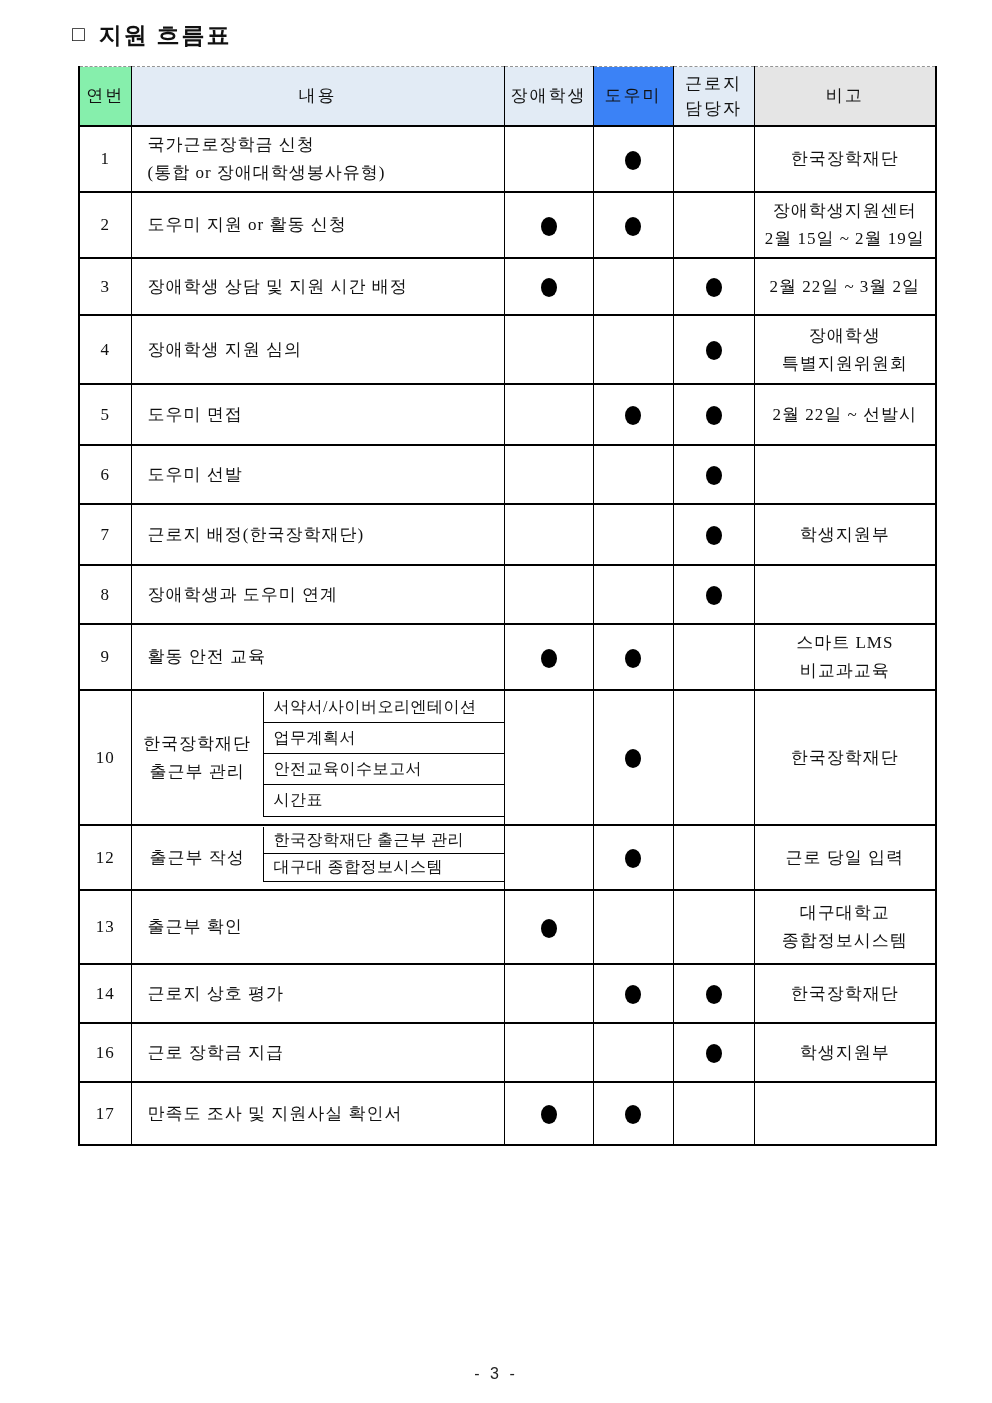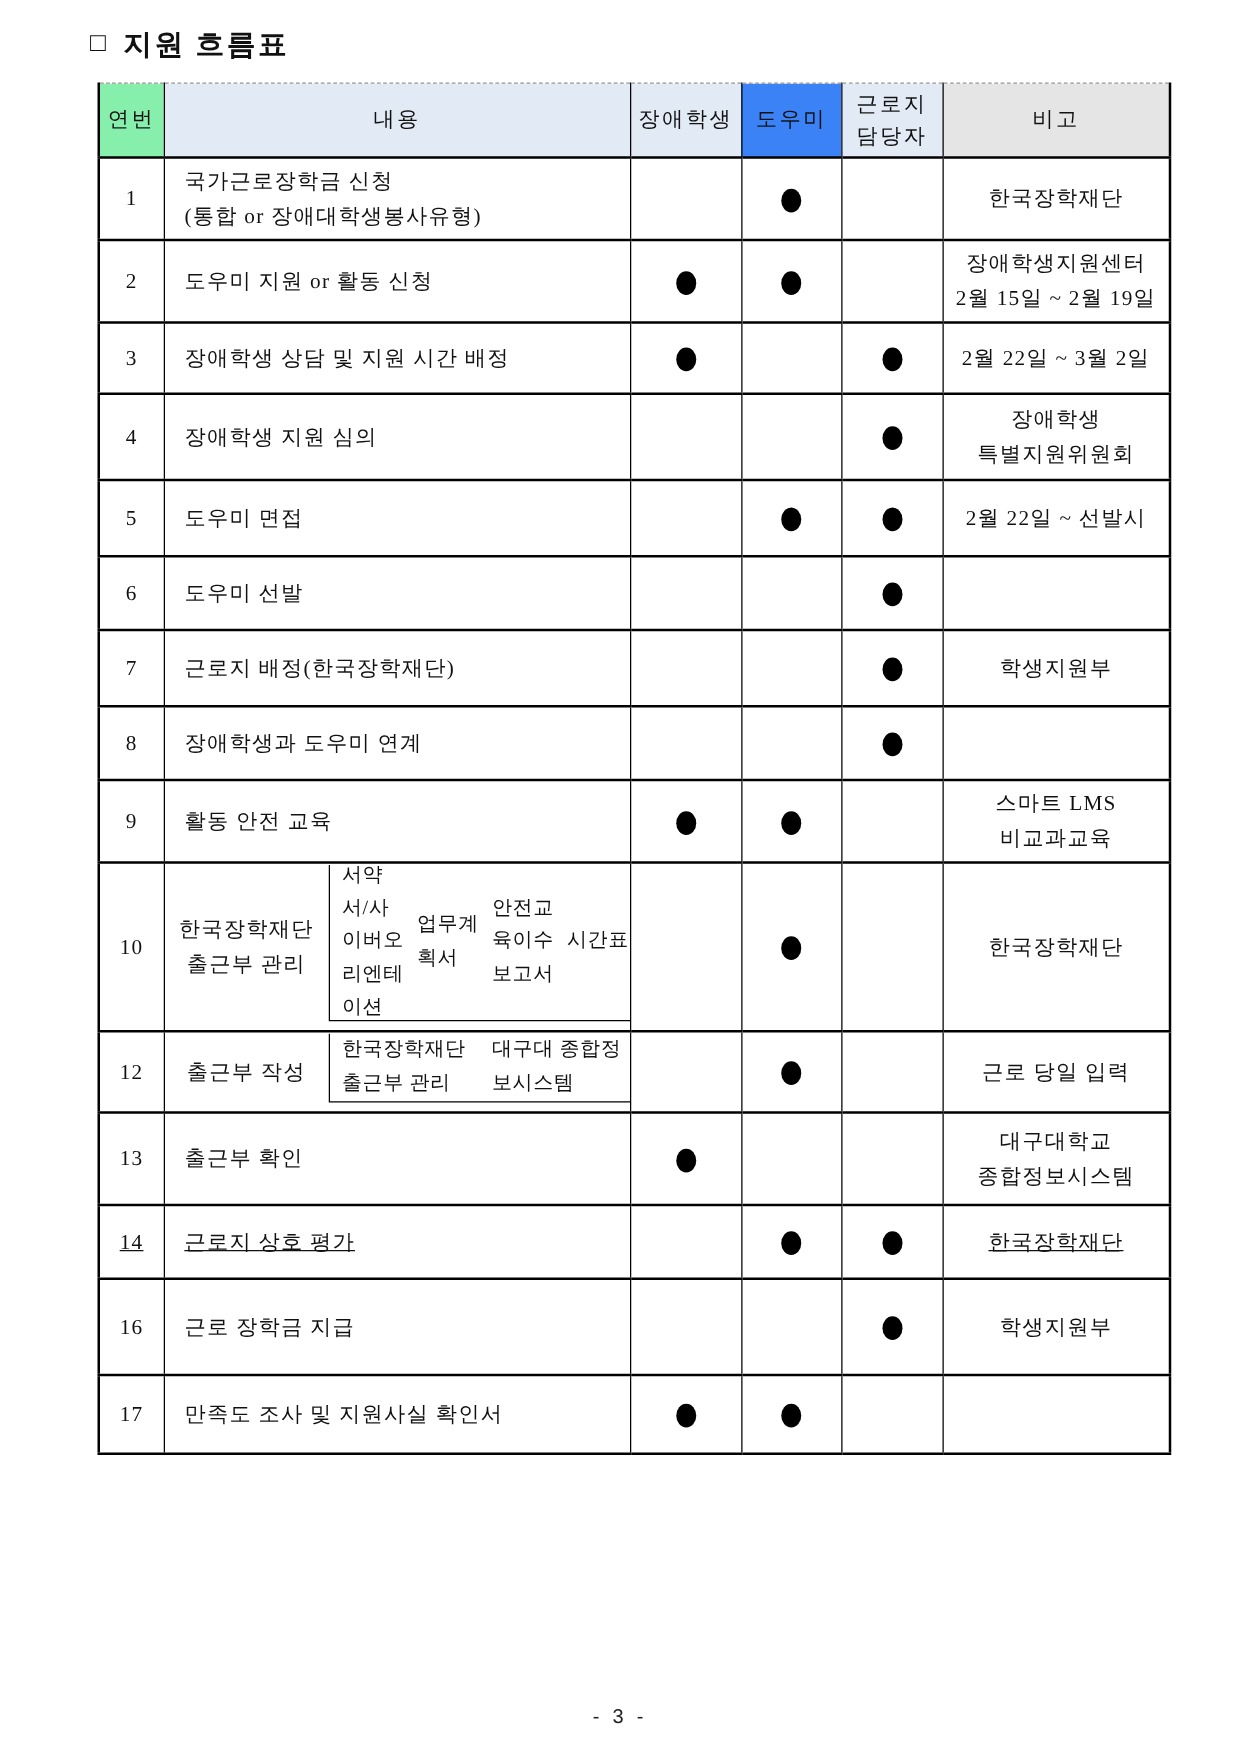--- a/index.html
+++ b/index.html
@@ -43,21 +43,21 @@
     display:inline-block;width:16px;height:19px;border-radius:50%;
     background:#000;vertical-align:middle;
   }
 
   .split{display:flex;align-items:stretch;}
   .split-left{
     flex:0 0 127px;border-right:0;display:flex;align-items:center;justify-content:center;
     text-align:center;white-space:pre-line;padding:0 2px;
   }
   .split-right{
-    flex:1;display:flex;flex-direction:row;margin-bottom:7px;
+    flex:1;display:flex;flex-direction:column;margin-bottom:7px;
     border-left:1px solid #000;
   }
   .sub-item{
     flex:1;display:flex;align-items:center;
     border-bottom:1px solid #000;
     padding-left:10px;font-size:16px;letter-spacing:0.5px;
   }
 
   .footer{
     position:absolute;left:0;right:0;top:1365px;text-align:center;
@@ -229,31 +229,31 @@
           <td class="c-num">13</td>
           <td class="c-content">
             <div class="content-text">출근부 확인</div>
           </td>
           <td class="c-mark"><span class="dot"></span></td>
           <td class="c-mark"></td>
           <td class="c-mark"></td>
           <td class="c-note">대구대학교
 종합정보시스템</td>
         </tr>
-        <tr style="height: 59px; text-decoration: underline;">
+        <tr style="height: 59px;">
           <td class="c-num">14</td>
           <td class="c-content">
             <div class="content-text">근로지 상호 평가</div>
           </td>
           <td class="c-mark"></td>
           <td class="c-mark"><span class="dot"></span></td>
           <td class="c-mark"><span class="dot"></span></td>
           <td class="c-note">한국장학재단</td>
         </tr>
-        <tr style="height: 77px; padding-left: 34px;">
+        <tr style="height: 59px; padding-left: 34px;">
           <td class="c-num">16</td>
           <td class="c-content">
             <div class="content-text">근로 장학금 지급</div>
           </td>
           <td class="c-mark"></td>
           <td class="c-mark"></td>
           <td class="c-mark"><span class="dot"></span></td>
           <td class="c-note">학생지원부</td>
         </tr>
         <tr style="height: 63px;">

